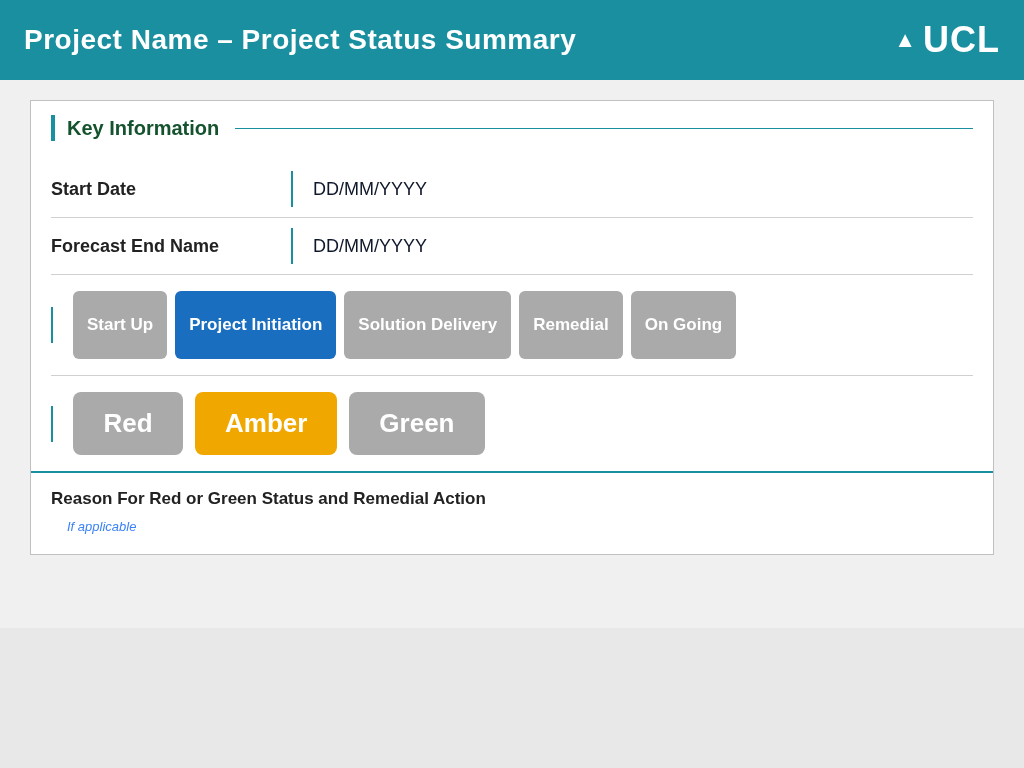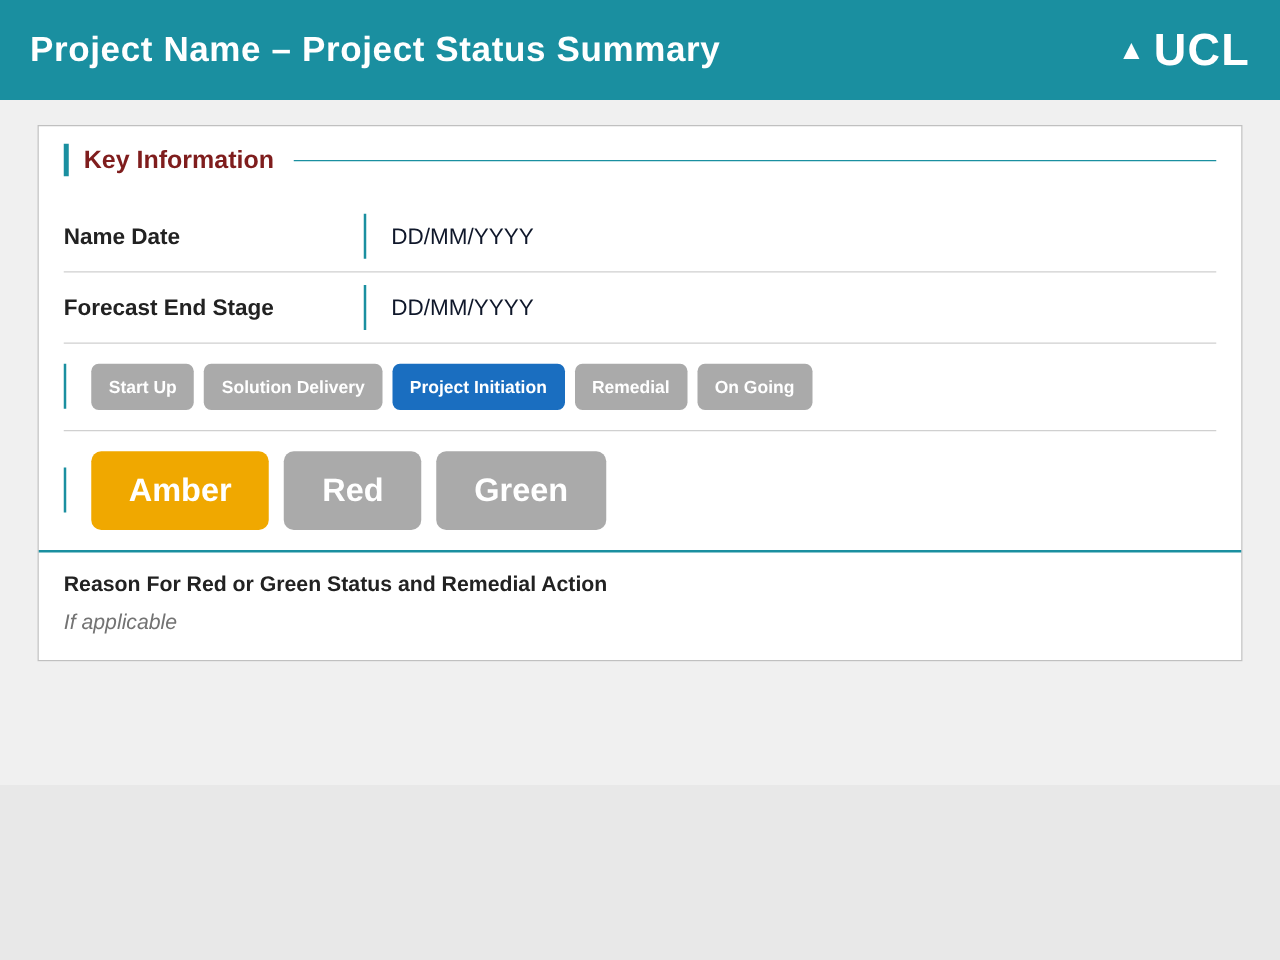--- a/index.html
+++ b/index.html
@@ -78,21 +78,21 @@
 
     .section-header-accent {
       width: 4px;
       height: 26px;
       background: #1a8fa0;
       margin-right: 12px;
       flex-shrink: 0;
     }
 
     .section-header-title {
-      color: #7f1d1d;
+      color: #14532d;
       font-size: 20px;
       font-weight: bold;
     }
 
     .section-header-line {
       flex: 1;
       height: 1px;
       background: #1a8fa0;
       margin-left: 16px;
     }
@@ -143,23 +143,23 @@
       padding: 16px 0;
     }
 
     .stage-buttons {
       display: flex;
       gap: 8px;
       flex-wrap: wrap;
     }
 
     .stage-btn {
-      padding: 10px 14px;
+      padding: 24px 14px;
       border-radius: 6px;
-      font-size: 14px;
+      font-size: 17px;
       font-weight: bold;
       color: white;
       text-align: center;
       min-width: 72px;
       cursor: pointer;
       border: none;
       line-height: 1.2;
     }
 
     .stage-btn.inactive {
@@ -205,23 +205,24 @@
     }
 
     .reason-title {
       font-size: 17px;
       font-weight: bold;
       color: #222;
       margin-bottom: 10px;
     }
 
     .reason-body {
-      font-size: 17px;
-      color: #737373;
+      font-size: 13px;
+      color: #3b82f6;
       font-style: italic;
+      margin-left: 16px;
     }
   </style>
 </head>
 <body>
 
 <div class="page-wrapper">
 
   <div class="header">
     <span class="header-title">Project Name – Project Status Summary</span>
     <div class="ucl-logo">
@@ -235,53 +236,53 @@
 
       <div class="section-header">
         <div class="section-header-accent"></div>
         <span class="section-header-title">Key Information</span>
         <div class="section-header-line"></div>
       </div>
 
       <div class="info-section">
 
         <div class="info-row">
-          <span class="info-label">Name Date</span>
+          <span class="info-label">Start Date</span>
           <div class="info-divider"></div>
           <span class="info-value">DD/MM/YYYY</span>
         </div>
 
         <hr class="row-divider">
 
         <div class="info-row">
-          <span class="info-label">Forecast End Stage</span>
+          <span class="info-label">Forecast End Name</span>
           <div class="info-divider"></div>
           <span class="info-value">DD/MM/YYYY</span>
         </div>
 
         <hr class="row-divider">
 
         <div class="stage-row">
           <div class="info-divider"></div>
           <div class="stage-buttons" id="stage-buttons-container">
           <button class="stage-btn inactive">Start Up</button>
+              <button class="stage-btn active">Project Initiation</button>
               <button class="stage-btn inactive">Solution Delivery</button>
-              <button class="stage-btn active">Project Initiation</button>
               <button class="stage-btn inactive">Remedial</button>
               <button class="stage-btn inactive">On Going</button>
             </div>
         </div>
 
         <hr class="row-divider">
 
         <div class="rag-row">
           <div class="info-divider"></div>
           <div class="rag-buttons" id="rag-buttons-container">
-          <button class="rag-btn amber">Amber</button>
-              <button class="rag-btn red">Red</button>
+          <button class="rag-btn red">Red</button>
+              <button class="rag-btn amber">Amber</button>
               <button class="rag-btn green">Green</button>
             </div>
         </div>
 
       </div>
 
       <div class="reason-section">
         <div class="reason-title">Reason For Red or Green Status and Remedial Action</div>
         <div class="reason-body">If applicable</div>
       </div>

